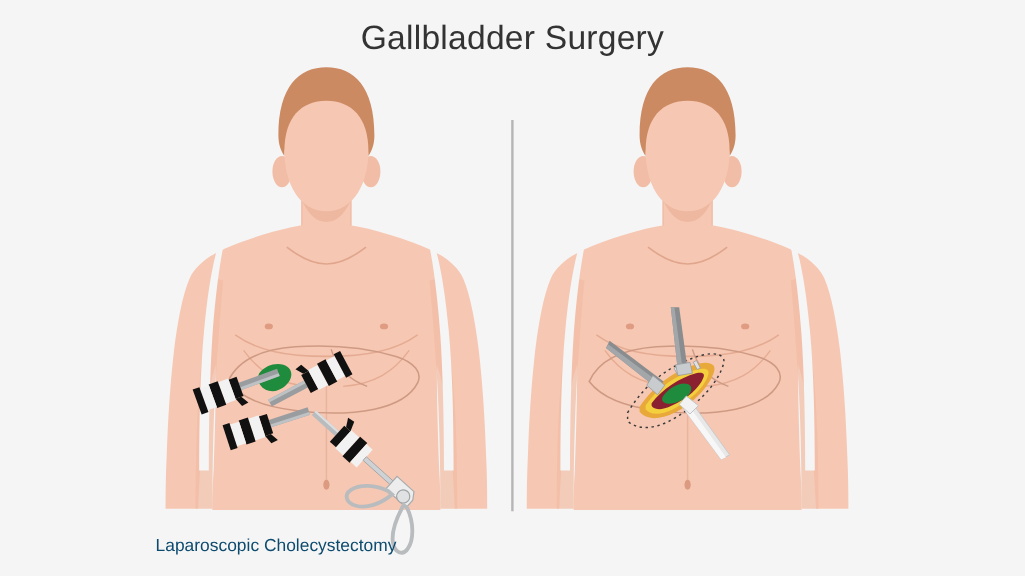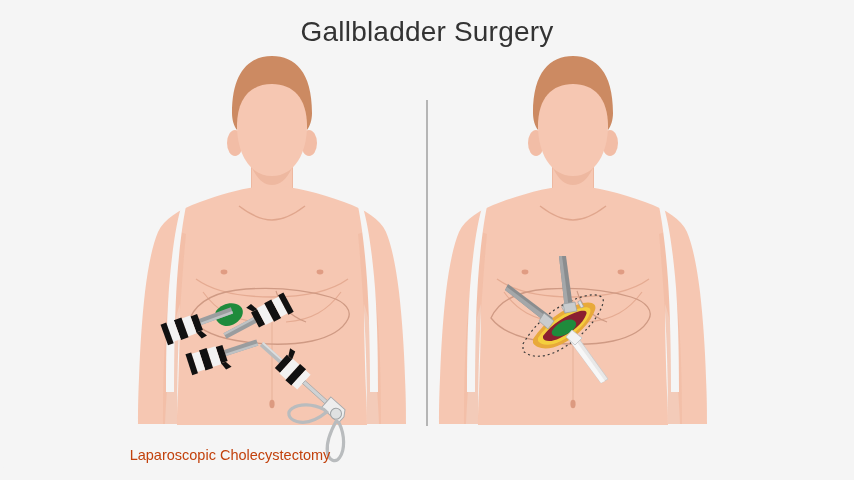--- a/index.html
+++ b/index.html
@@ -28,21 +28,21 @@
     text-align: center;
     font-size: 28px;
     color: #333333;
     font-family: "Liberation Sans", sans-serif;
     letter-spacing: 0.2px;
   }
   .panel-caption {
     position: absolute;
     top: 447px;
     font-size: 14.5px;
-    color: #c2410c;
+    color: #0c4a6e;
     text-align: center;
     font-family: "Liberation Sans", sans-serif;
   }
   #caption-left  { left: 40px;  width: 380px; }
   #caption-right { left: 435px; width: 380px; }
   svg { display: block; }
   .svg-layer {
     position: absolute;
     top: 0; left: 0;
   }

